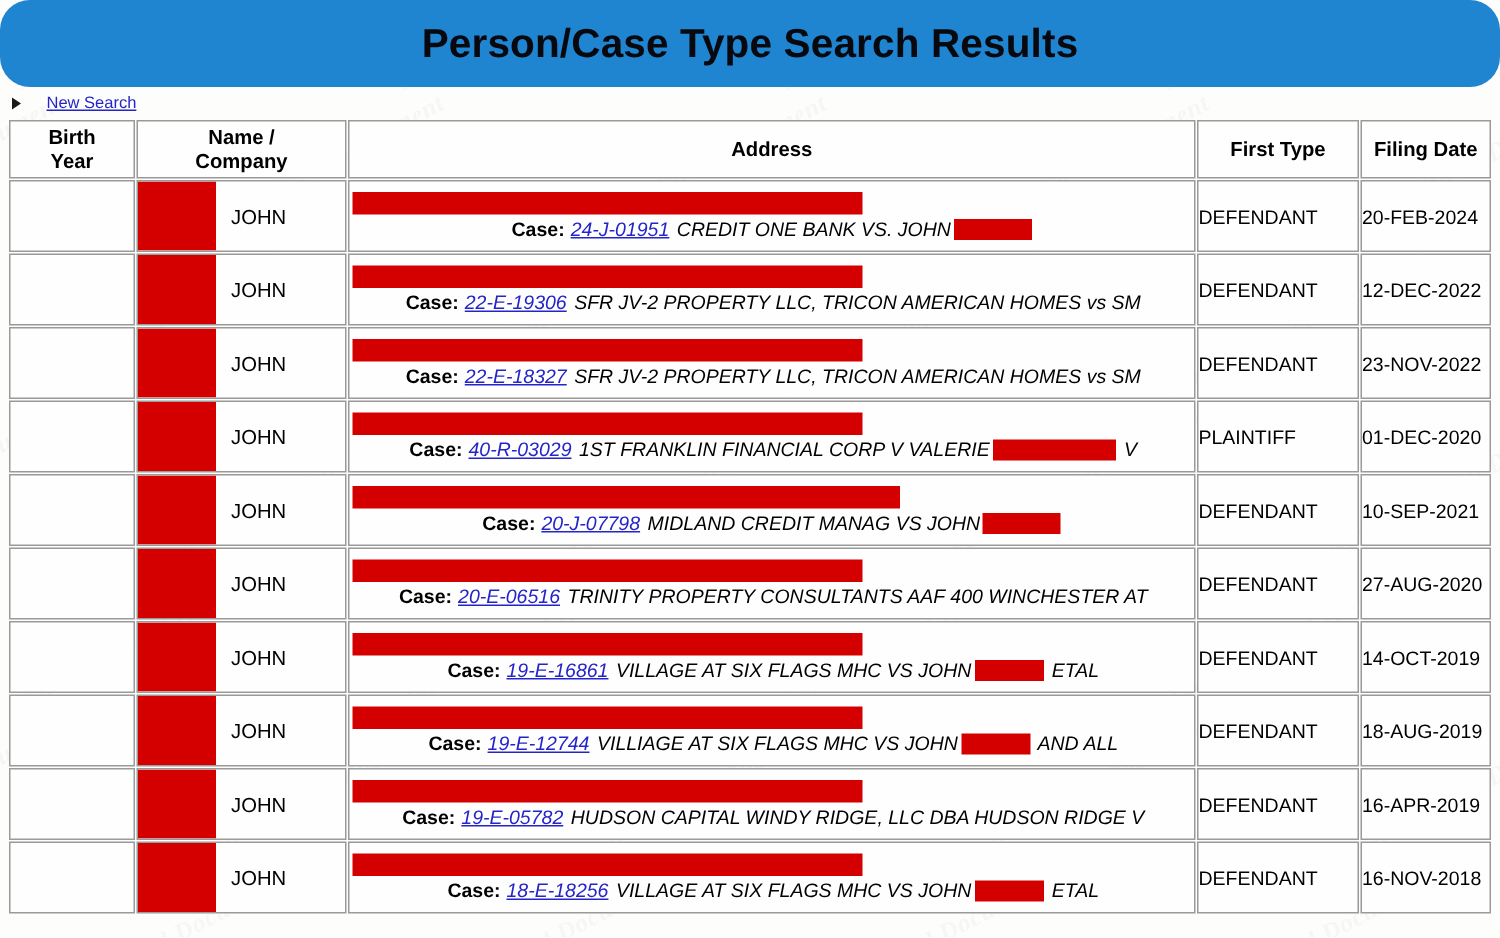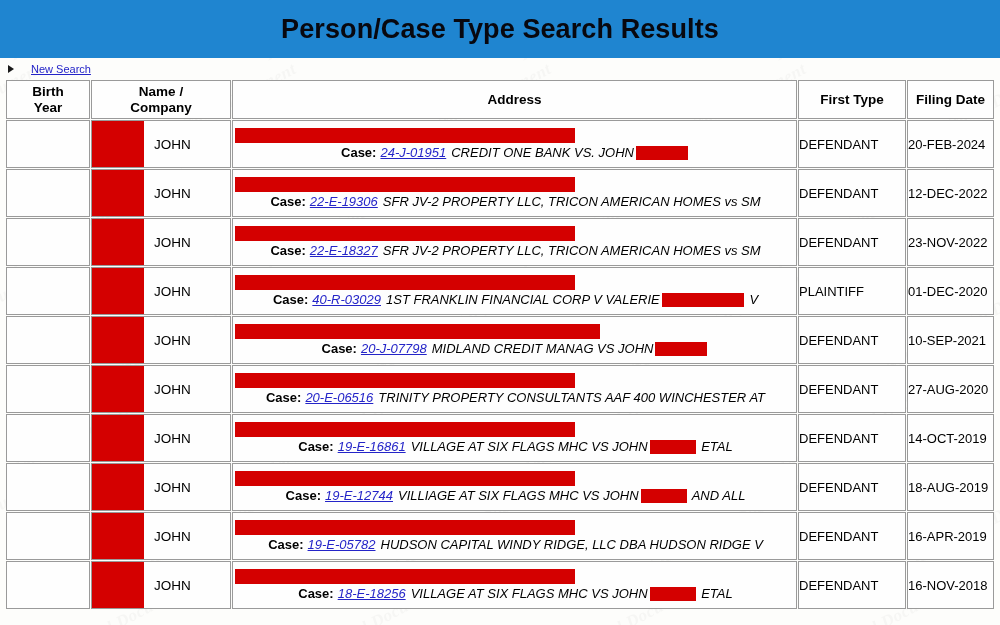--- a/index.html
+++ b/index.html
@@ -43,20 +43,21 @@
 
   
   .banner {
     position: relative;
     z-index: 2;
     height: 58px;
     background: #1f85d0;
     display: flex;
     align-items: center;
     justify-content: center;
+    border-radius: 20px;
   }
   .banner-title {
     font-family: "Liberation Sans", sans-serif;
     font-size: 27px;
     font-weight: bold;
     color: #08080f;
     letter-spacing: 0.1px;
   }
 
   

